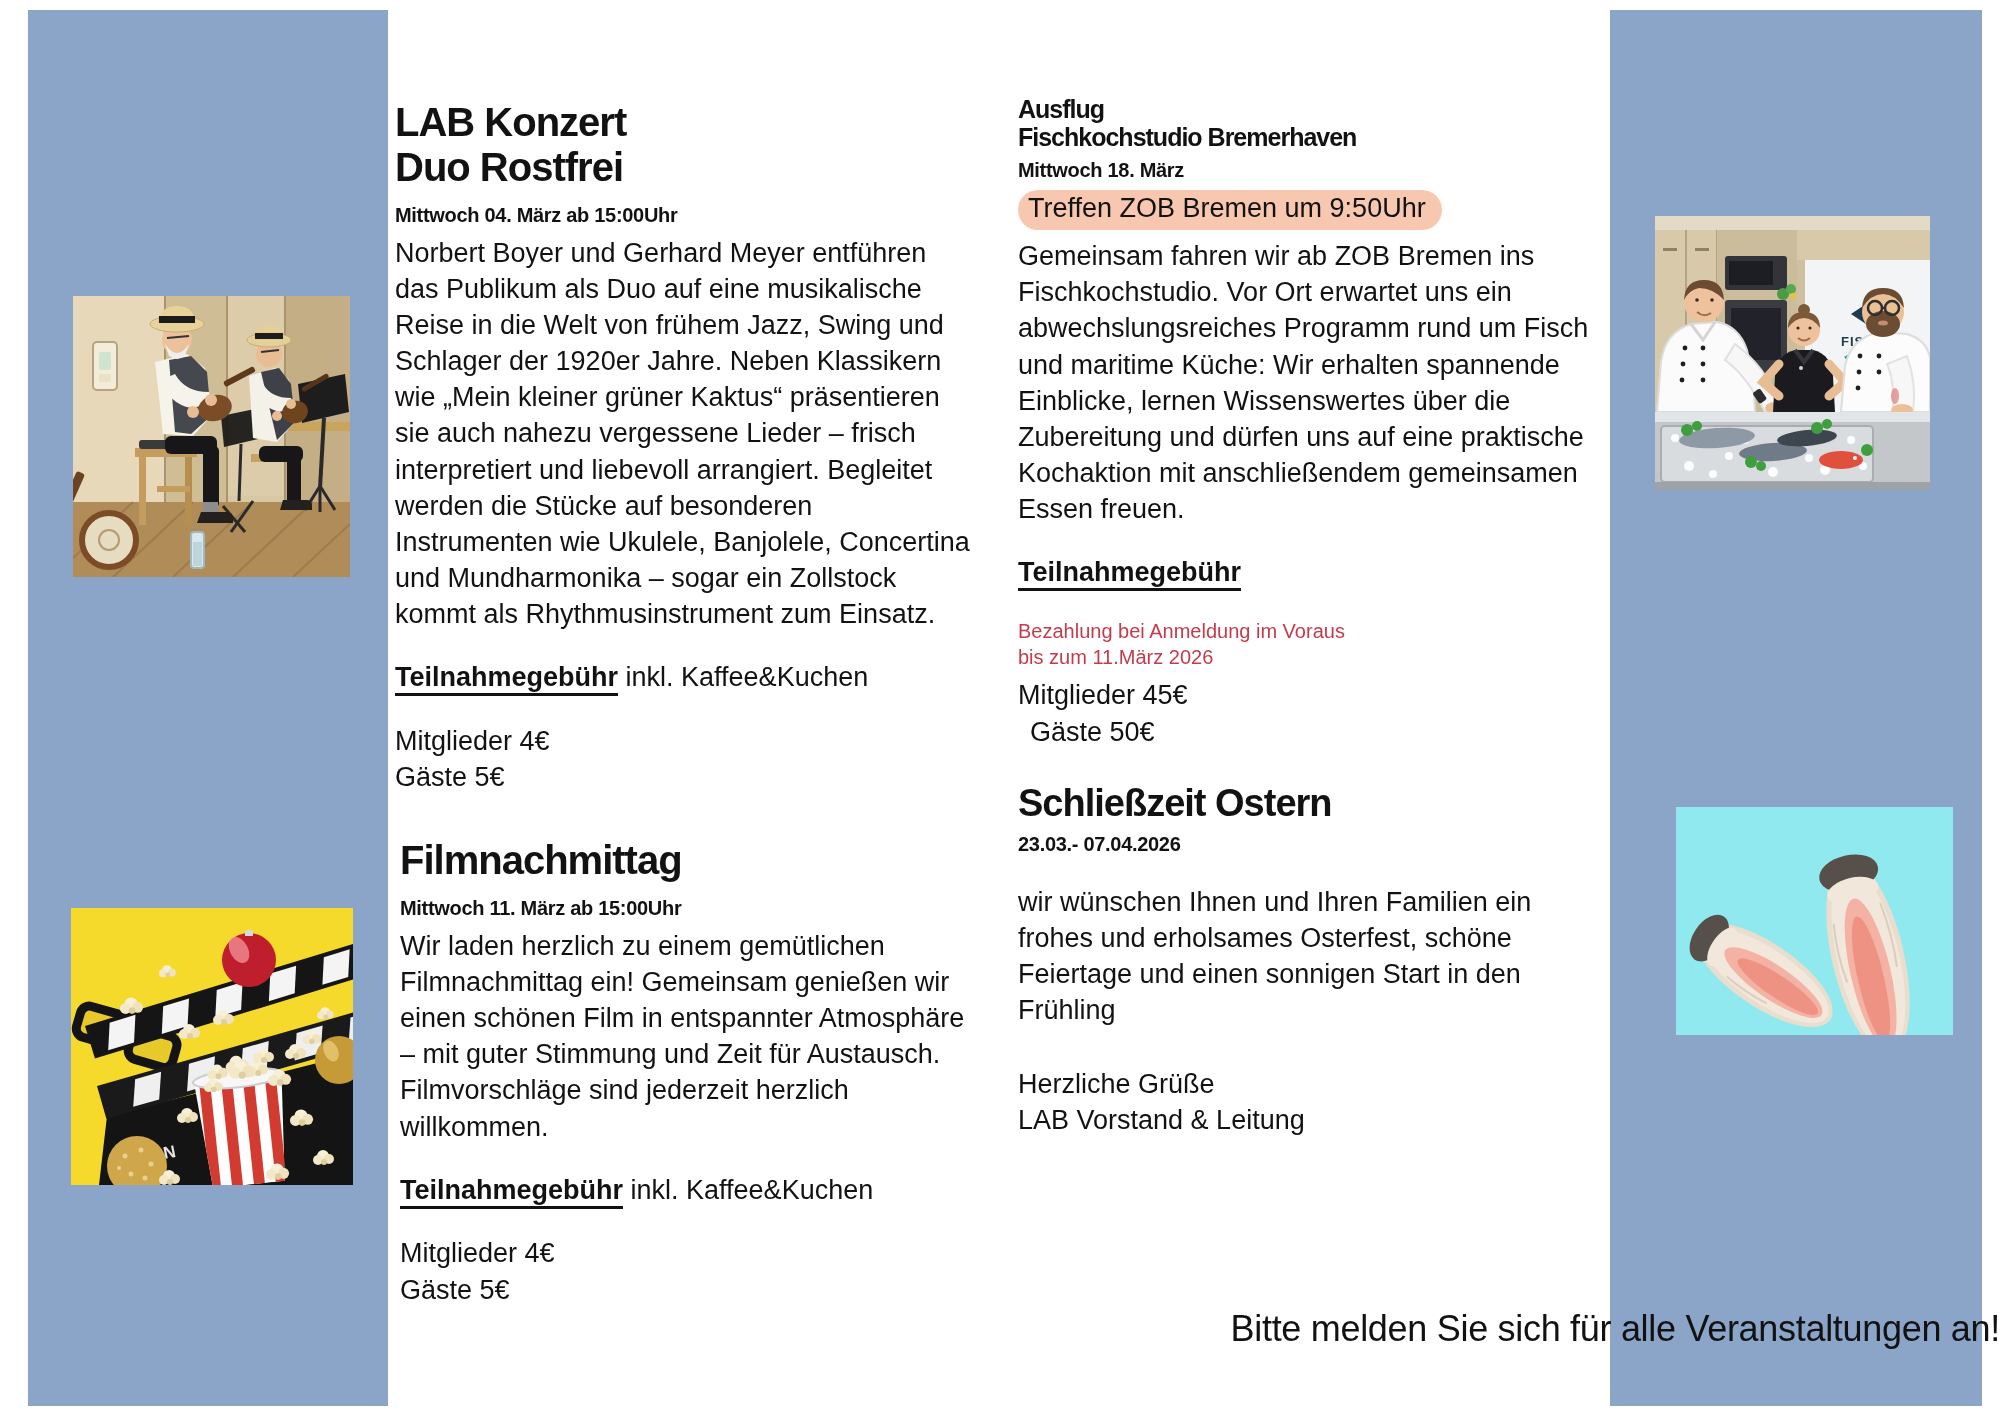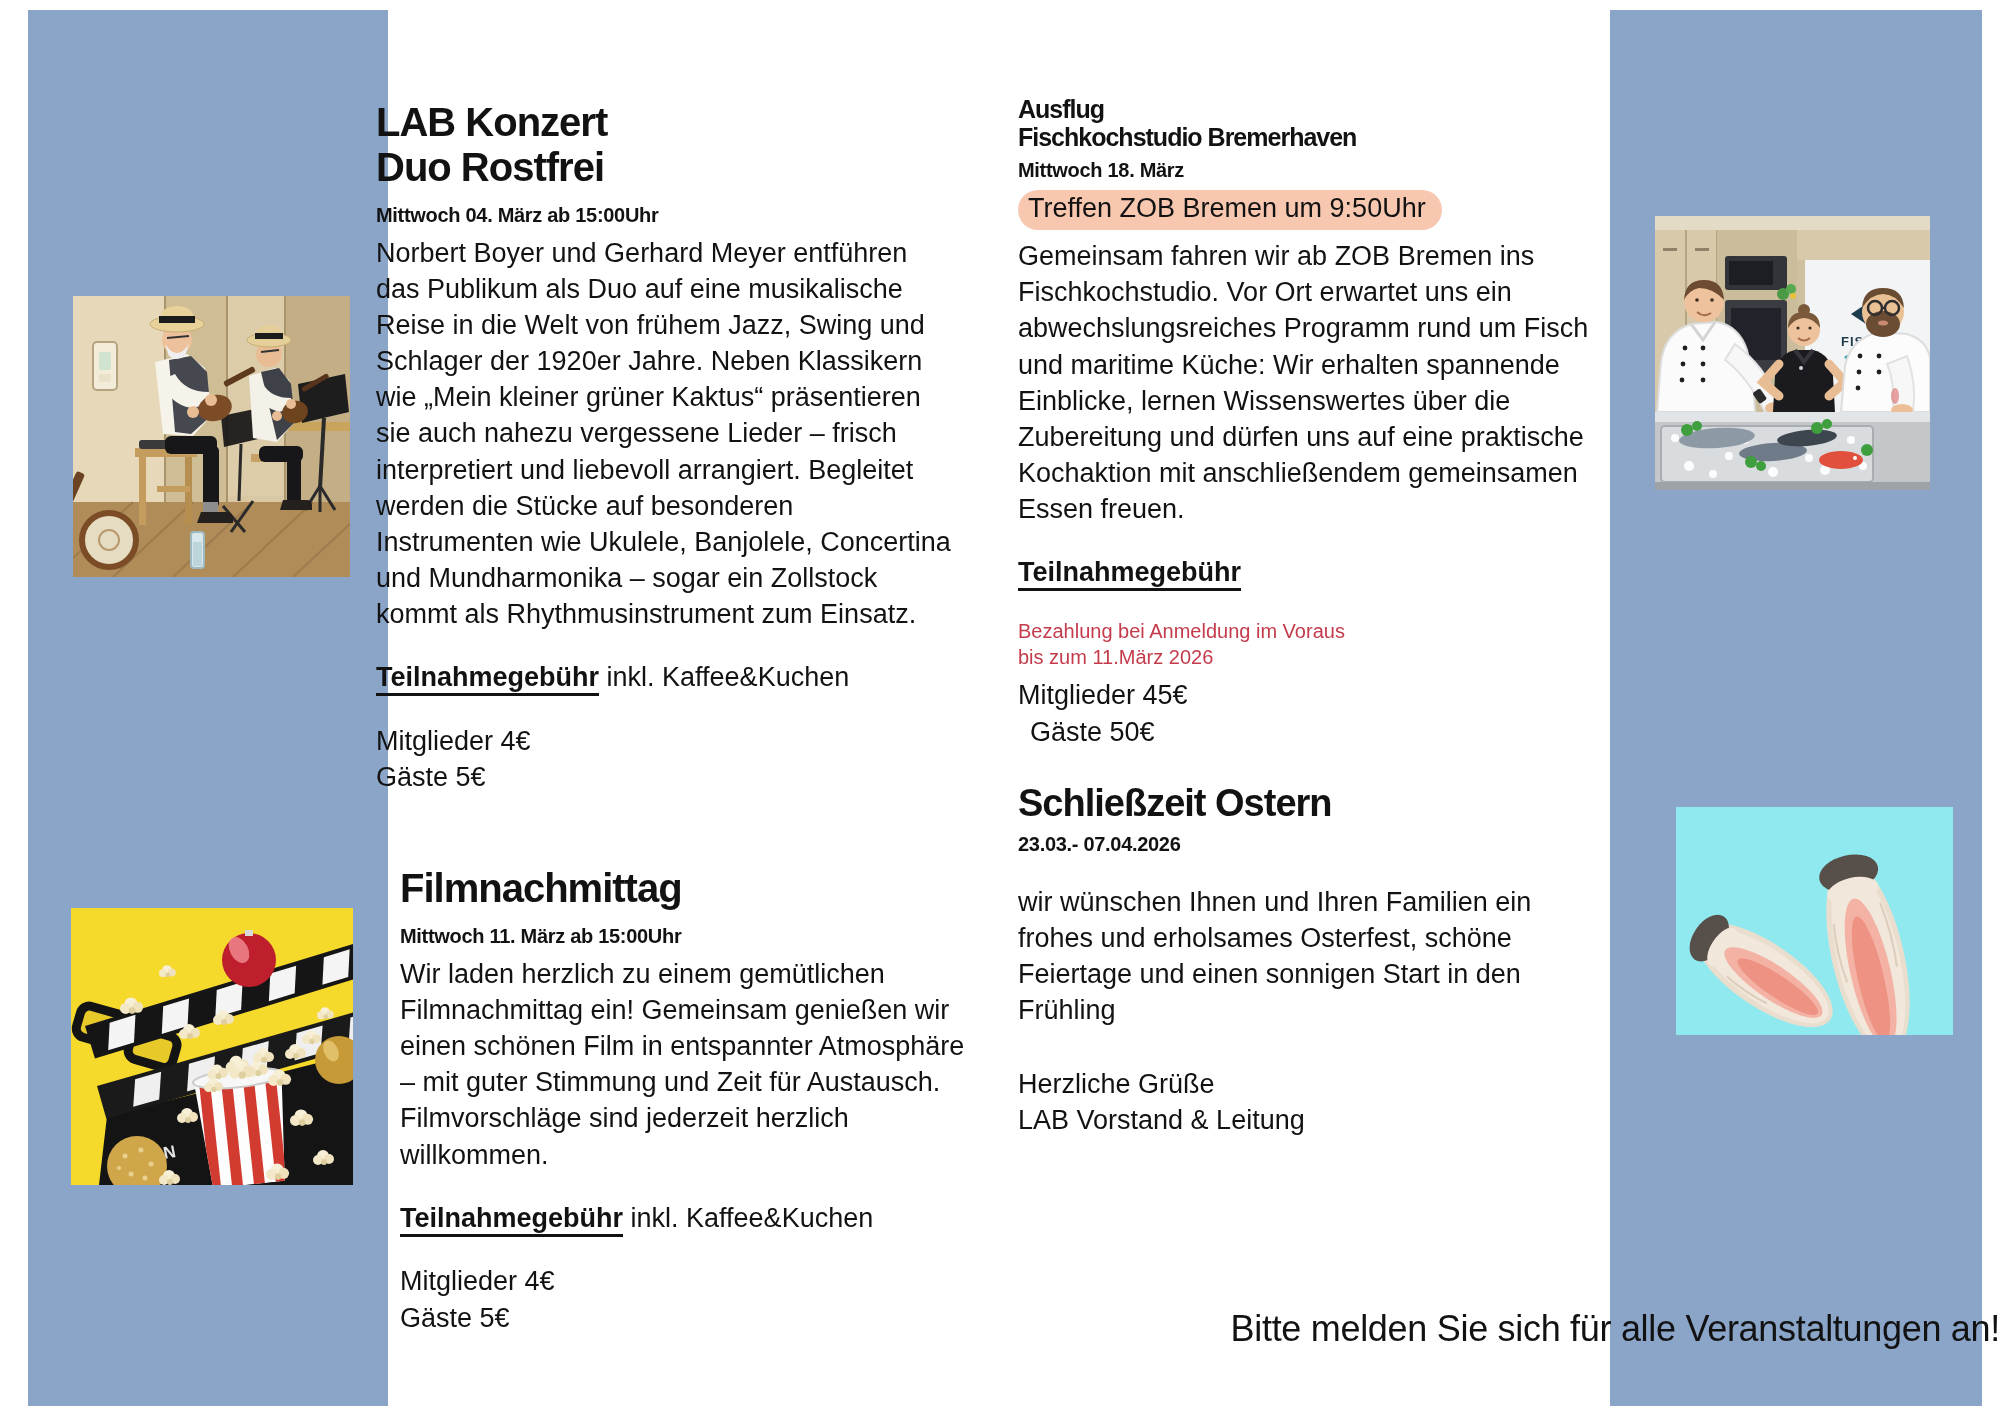--- a/index.html
+++ b/index.html
@@ -13,22 +13,22 @@
   .panel-right { left:1610px; top:10px; width:372px; height:1396px; }
 
   .photo { position:absolute; overflow:hidden; }
   .photo svg { display:block; width:100%; height:100%; }
   .photo-musicians { left:73px;  top:296px; width:277px; height:281px; }
   .photo-film      { left:71px;  top:908px; width:282px; height:277px; }
   .photo-chefs     { left:1655px; top:216px; width:275px; height:274px; }
   .photo-bunny     { left:1676px; top:807px; width:277px; height:228px; }
 
   .event { position:absolute; }
-  .ev-konzert { left:376px;  top:100px; width:578px; }
-  .ev-film    { left:400px;  top:866px; width:578px; }
+  .ev-konzert { left:395px;  top:100px; width:578px; }
+  .ev-film    { left:400px;  top:838px; width:578px; }
   .ev-ausflug { left:1018px; top:95px;  width:585px; }
   .ev-ostern  { left:1018px; top:782px; width:585px; }
 
   .title { font-size:40px; font-weight:bold; line-height:1.12; letter-spacing:-1px; margin:0; }
   .title-nowrap { white-space:nowrap; }
   .ev-ausflug .title { font-size:25px; }
   .ev-ostern  .title { font-size:38px; }
   .date { font-size:20px; font-weight:bold; margin-top:14px; letter-spacing:-0.3px; }
   .ev-ausflug .date, .ev-ostern .date { margin-top:8px; }
   .body { font-size:27px; line-height:1.34; margin-top:8px; }

